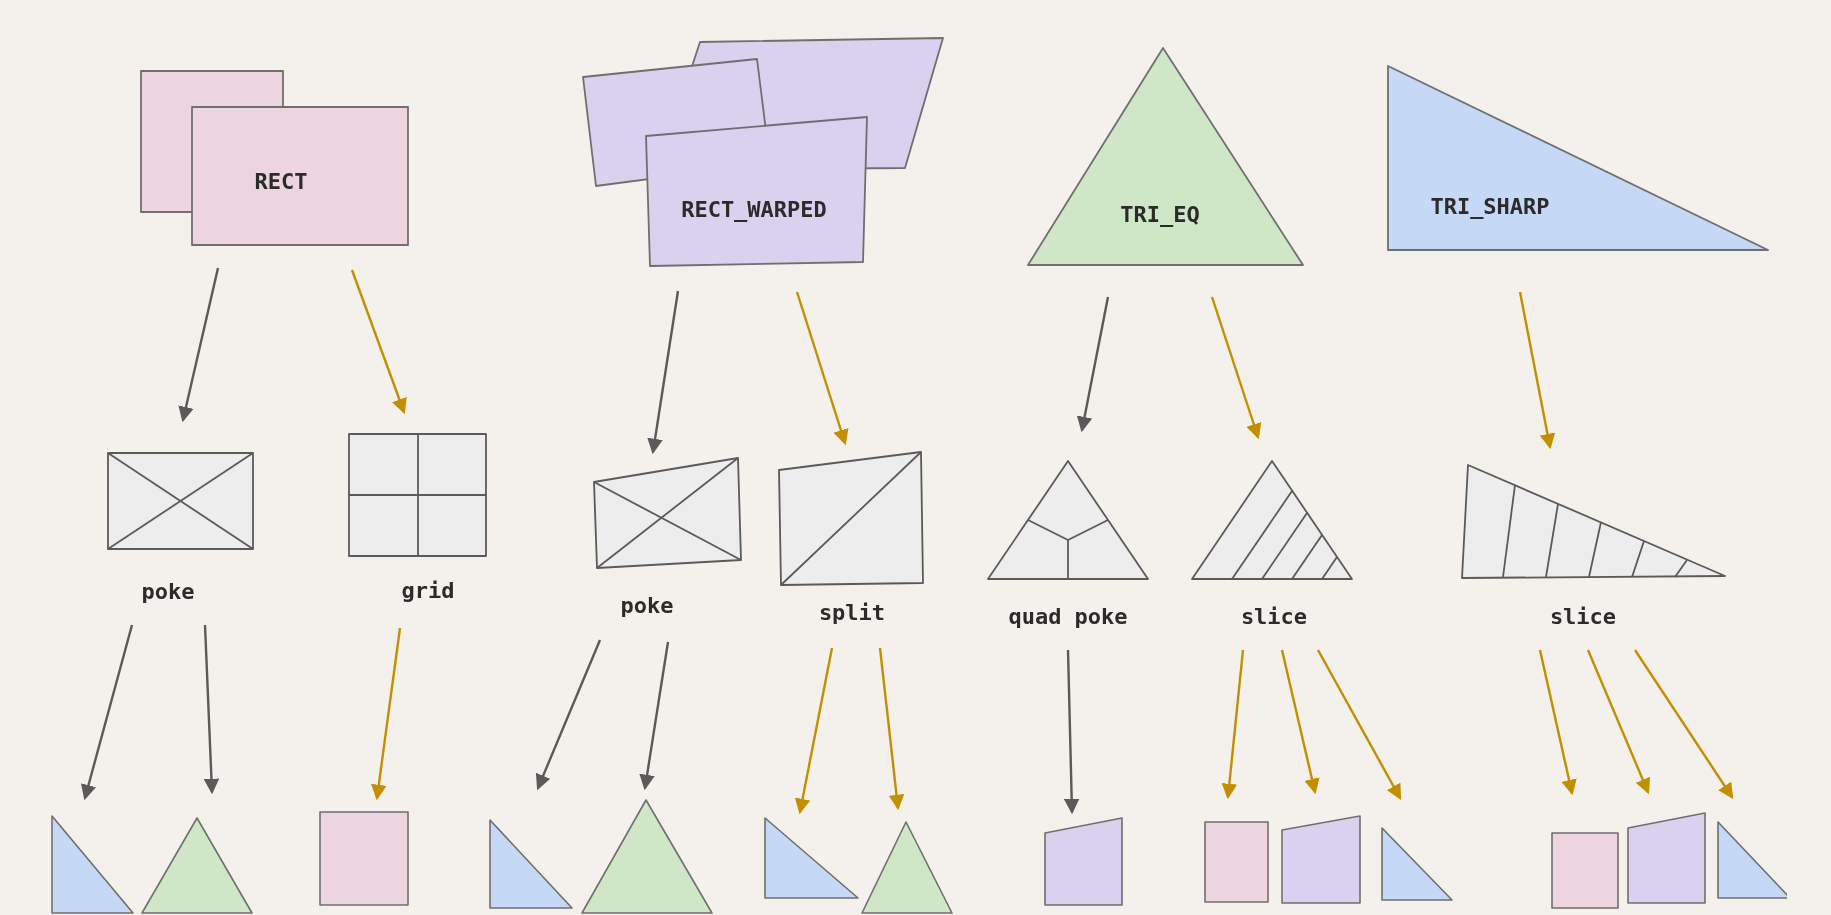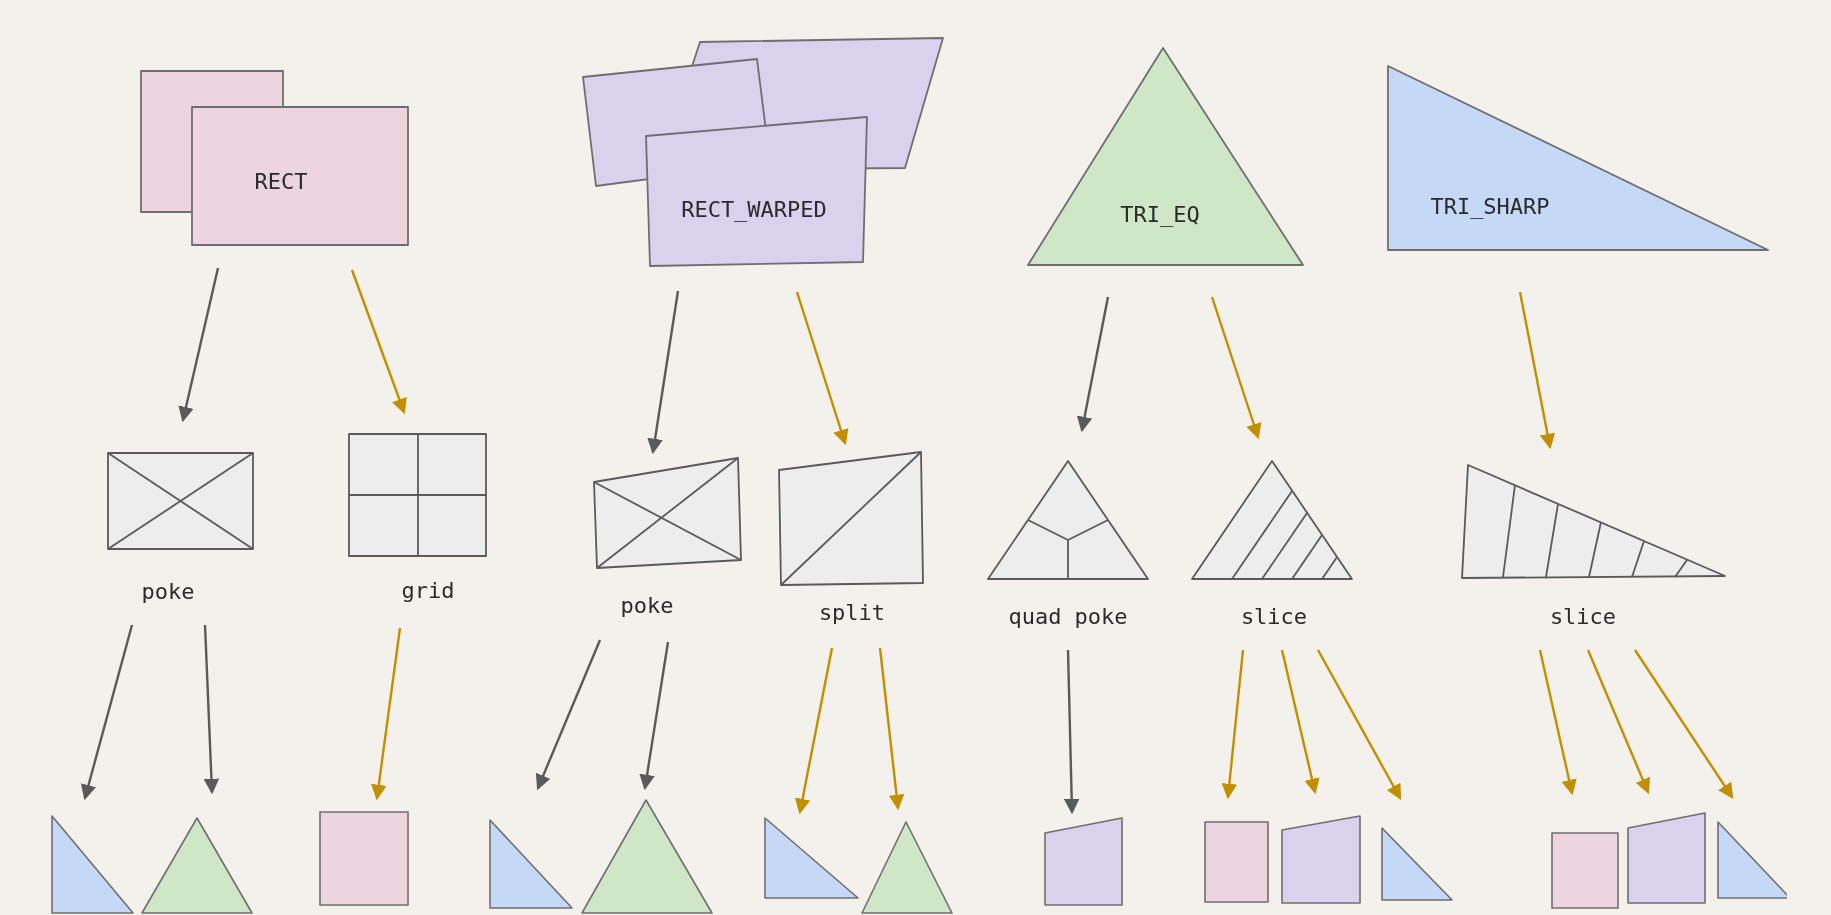--- a/index.html
+++ b/index.html
@@ -5,20 +5,21 @@
   html, body {
     margin: 0;
     padding: 0;
     background: #f4f1ec;
   }
   .stage {
     width: 1787px;
     height: 915px;
     overflow: hidden;
     position: relative;
+    font-weight: bold;
   }
   #diagram {
     display: block;
   }
   #diagram text {
     font-family: "DejaVu Sans Mono", "Liberation Mono", monospace;
   }
 </style>
 </head>
 <body style="background: rgb(244, 241, 236);">

